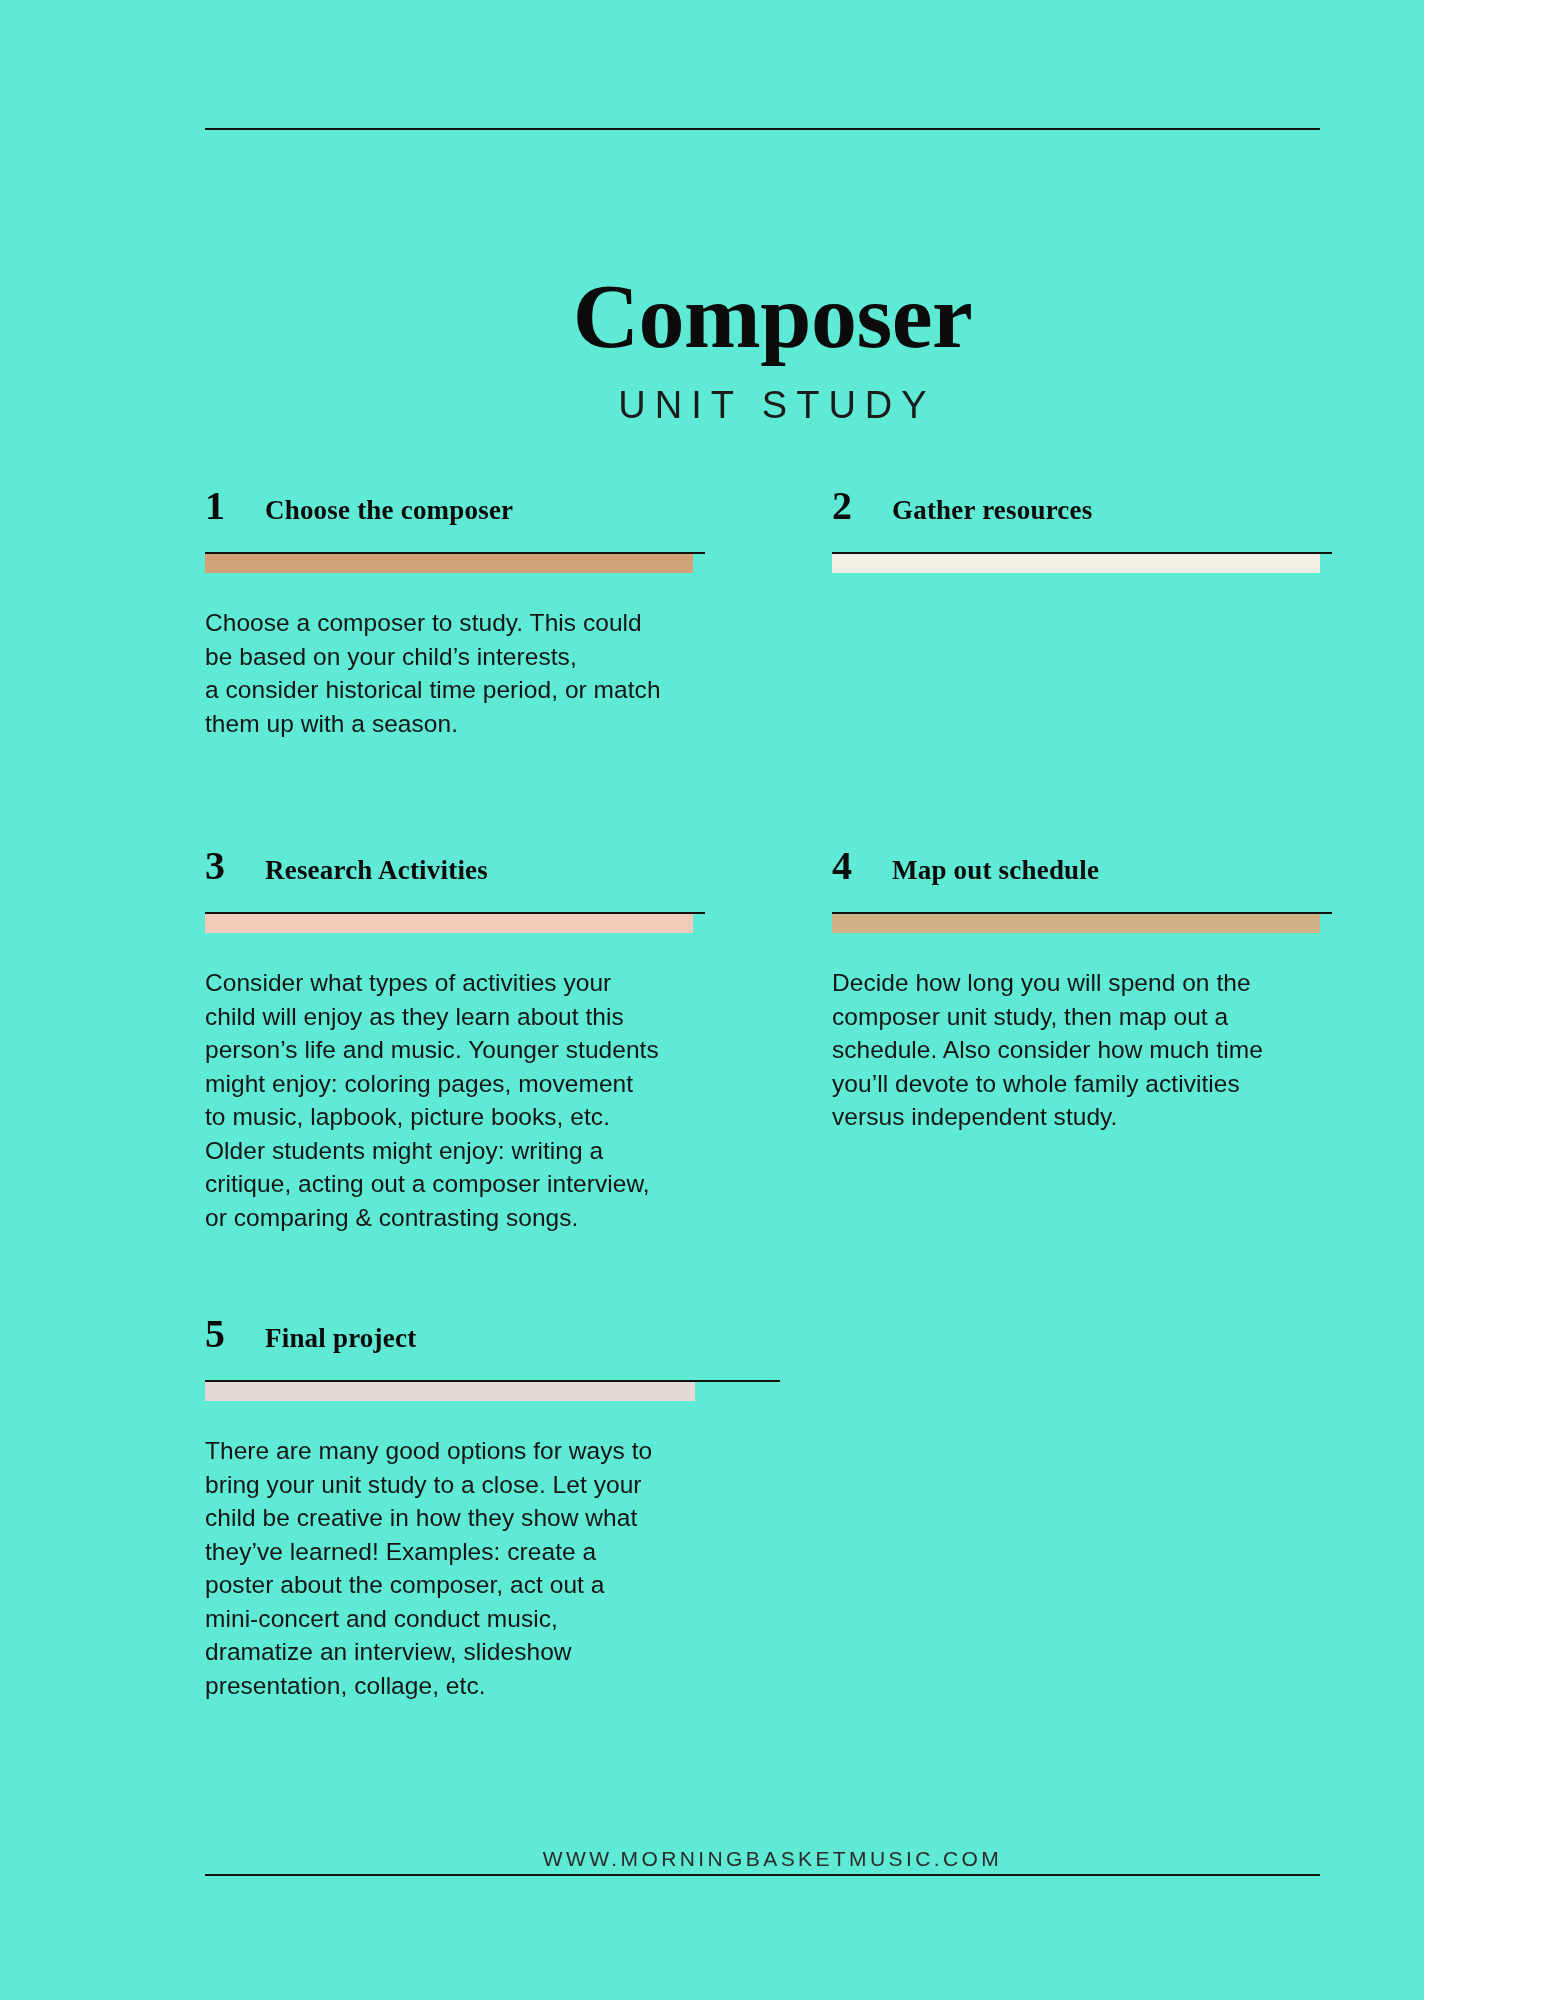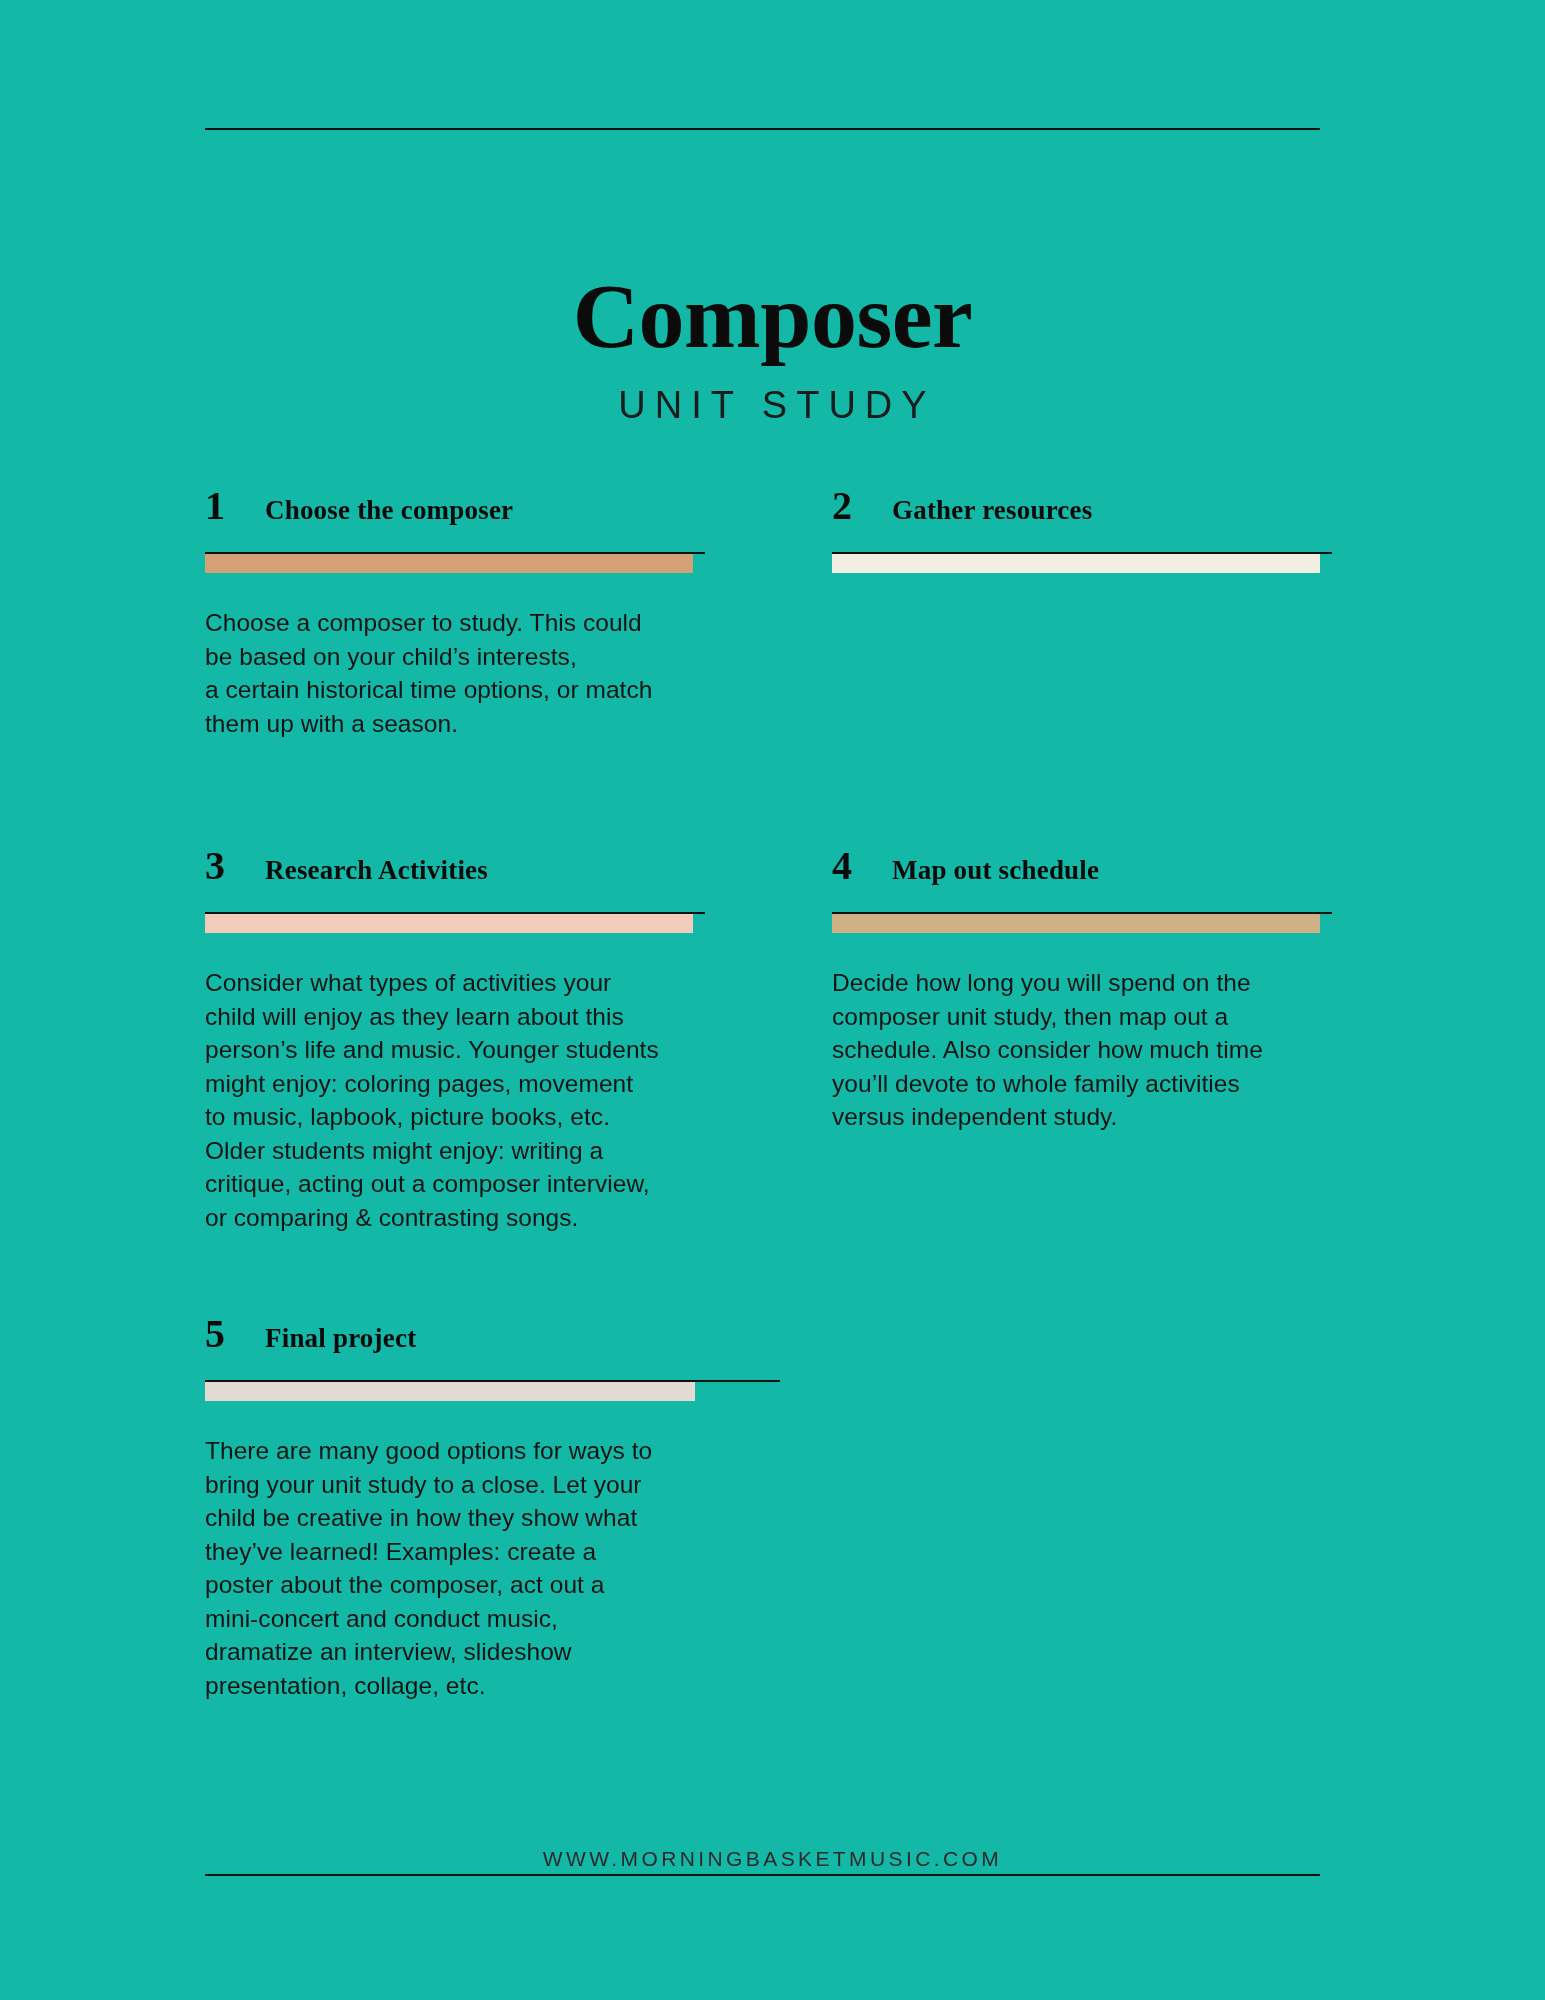--- a/index.html
+++ b/index.html
@@ -2,23 +2,23 @@
 <html><head>
 <meta charset="utf-8">
 <style>
   html, body {
     margin: 0;
     padding: 0;
     background: #ffffff;
   }
   .page {
     position: relative;
-    width: 1545px;
+    width: 1424px;
     height: 2000px;
-    background: #14b8a6;
+    background: #5eead4;
     font-family: "Liberation Sans", sans-serif;
     overflow: hidden;
   }
 
   
   .frame-rule {
     position: absolute;
     left: 205px;
     width: 1115px;
     height: 2px;
@@ -172,21 +172,21 @@
 
   <div class="step col-left" style="top:486px;">
     <div class="step-head">
       <span class="step-num">1</span>
       <span class="step-title">Choose the composer</span>
     </div>
     <div class="rule-black"></div>
     <div class="bar" style="background:#d2a176;"></div>
     <div class="step-body">Choose a composer to study. This could
 be based on your child’s interests,
-a certain historical time options, or match
+a consider historical time period, or match
 them up with a season.</div>
   </div>
 
   <div class="step col-right" style="top:486px;">
     <div class="step-head">
       <span class="step-num">2</span>
       <span class="step-title">Gather resources</span>
     </div>
     <div class="rule-black"></div>
     <div class="bar" style="background:#f2eee4;"></div>

